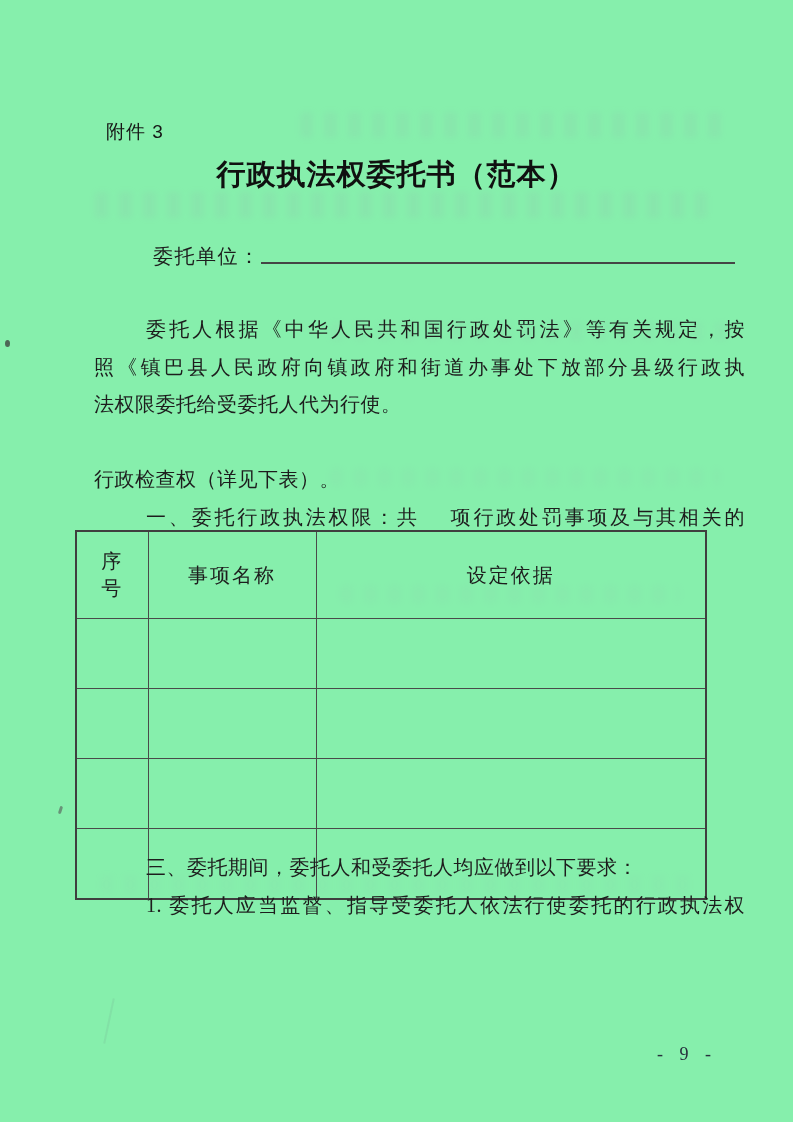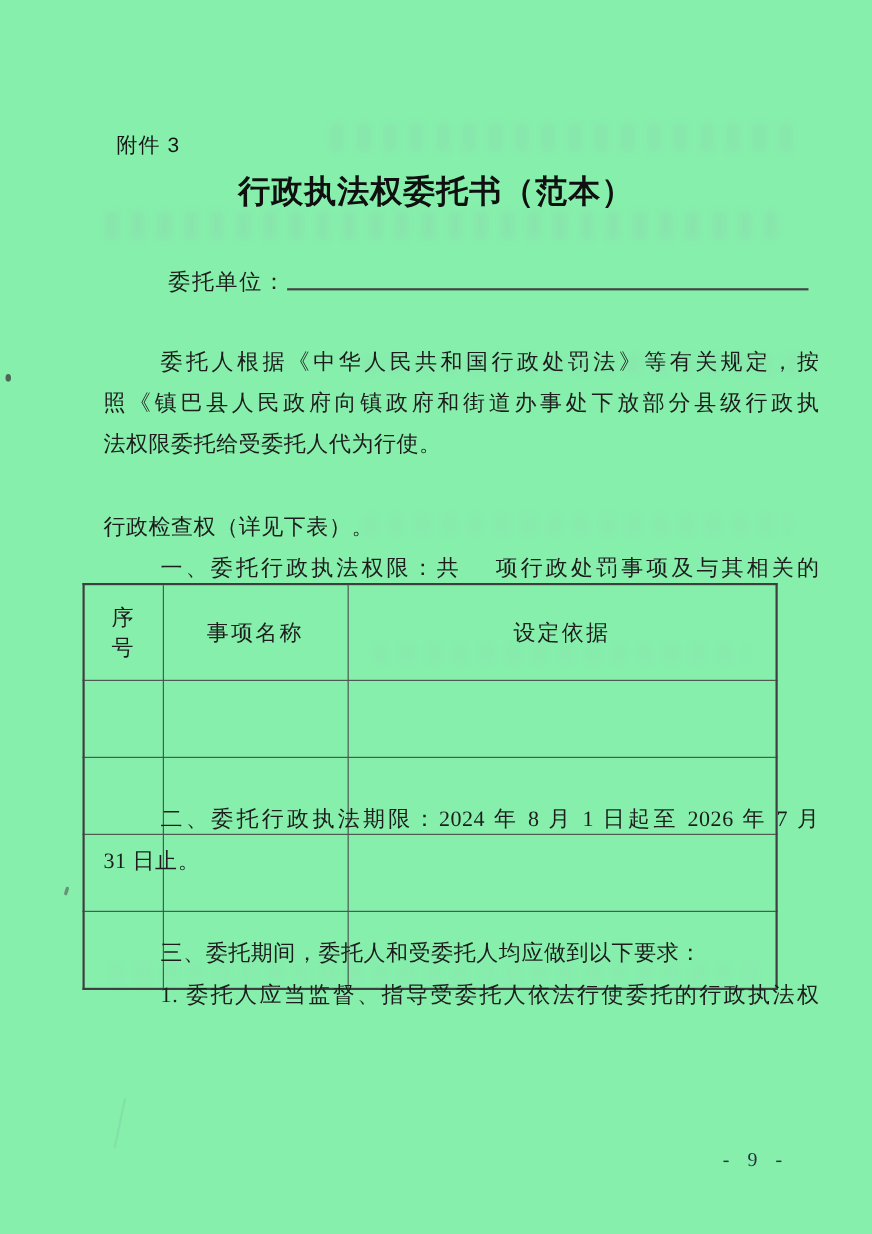--- a/index.html
+++ b/index.html
@@ -140,24 +140,20 @@
         <td></td>
       </tr>
       <tr>
         <td></td>
         <td></td>
         <td></td>
       </tr>
     </tbody>
   </table>
 
-  <div class="textblock b-sec2">
-    <div class="line indent just">二、委托行政执法期限：2024 年 8 月 1 日起至 2026 年 7 月</div>
-    <div class="line">31 日止。</div>
-  </div>
 
   <div class="textblock b-sec3">
     <div class="line indent">三、委托期间，委托人和受委托人均应做到以下要求：</div>
     <div class="line indent just">1. 委托人应当监督、指导受委托人依法行使委托的行政执法权</div>
   </div>
 
   <div class="page-number">- 9 -</div>
 
 </div>
 

